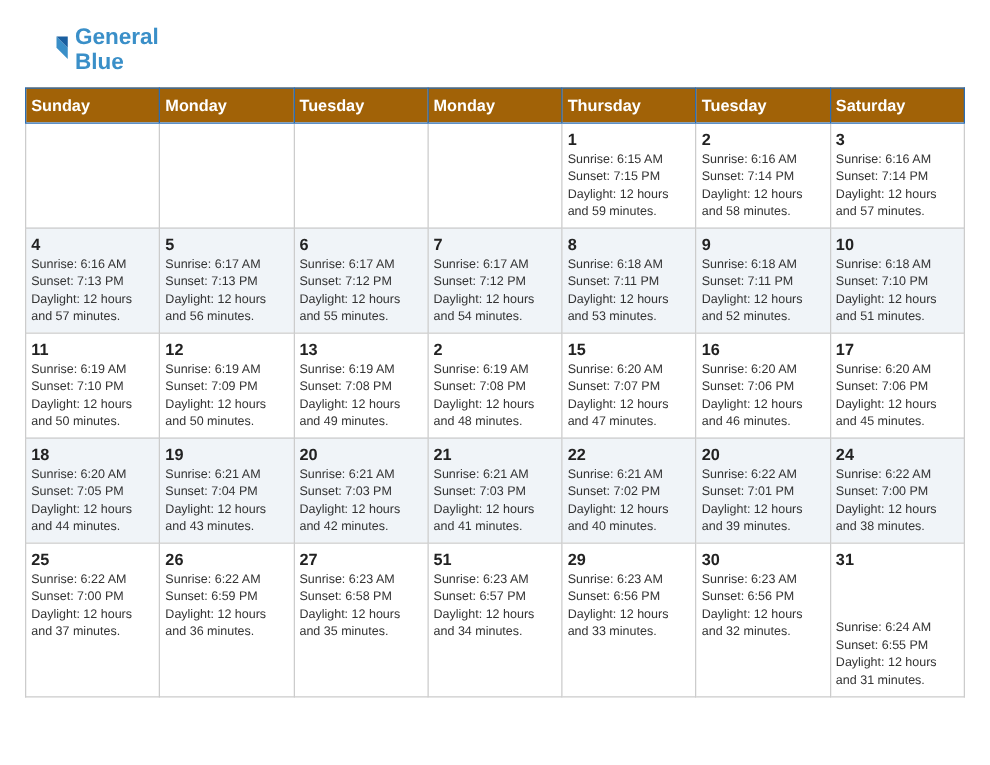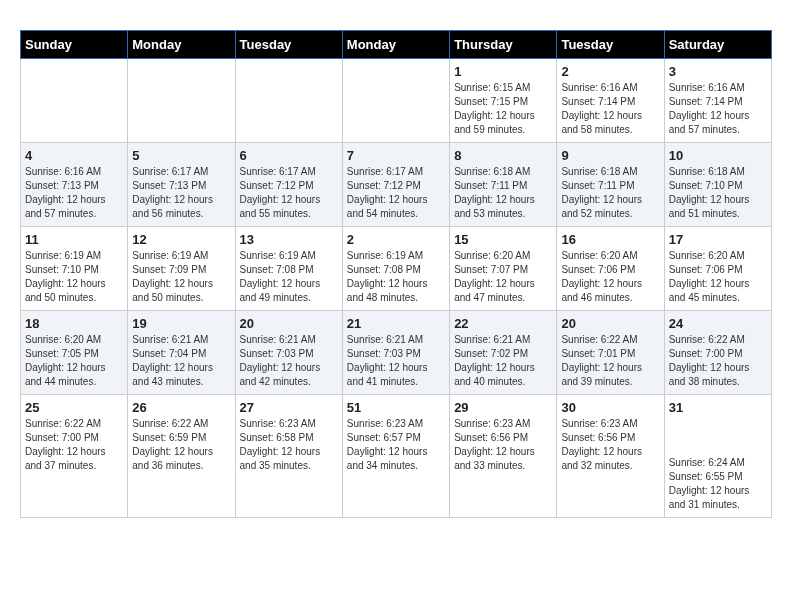--- a/index.html
+++ b/index.html
@@ -46,21 +46,21 @@
     .calendar-subtitle {
       font-size: 16px;
       color: #333;
     }
     table {
       width: 100%;
       border-collapse: collapse;
       table-layout: fixed;
     }
     thead th {
-      background-color: #000000;
+      background-color: #a16207;
       color: #fff;
       font-size: 13px;
       font-weight: bold;
       padding: 6px 4px;
       text-align: left;
       border: 1px solid #2a6db5;
     }
     tbody td {
       vertical-align: top;
       padding: 5px 4px;
@@ -87,20 +87,31 @@
       color: #333;
     }
     .empty-cell {
       background-color: #fff;
     }
   </style>
 </head>
 <body>
 
 <div class="header-area">
+  <div class="logo">
+    <svg class="logo-icon" viewBox="0 0 40 40">
+      <rect width="40" height="40" fill="white"></rect>
+      <polygon points="28,8 38,18 38,28 28,18" fill="#3a8fc8"></polygon>
+      <polygon points="28,8 38,8 38,18" fill="#1a5fa0"></polygon>
+    </svg>
+    <div class="logo-text">
+      <div><span>General</span></div>
+      <div><span style="color:#3a8fc8">Blue</span></div>
+    </div>
+  </div>
 </div>
 
 <table>
   <thead>
     <tr>
     <th>Sunday</th>
         <th>Monday</th>
         <th>Tuesday</th>
         <th>Monday</th>
         <th>Thursday</th>

